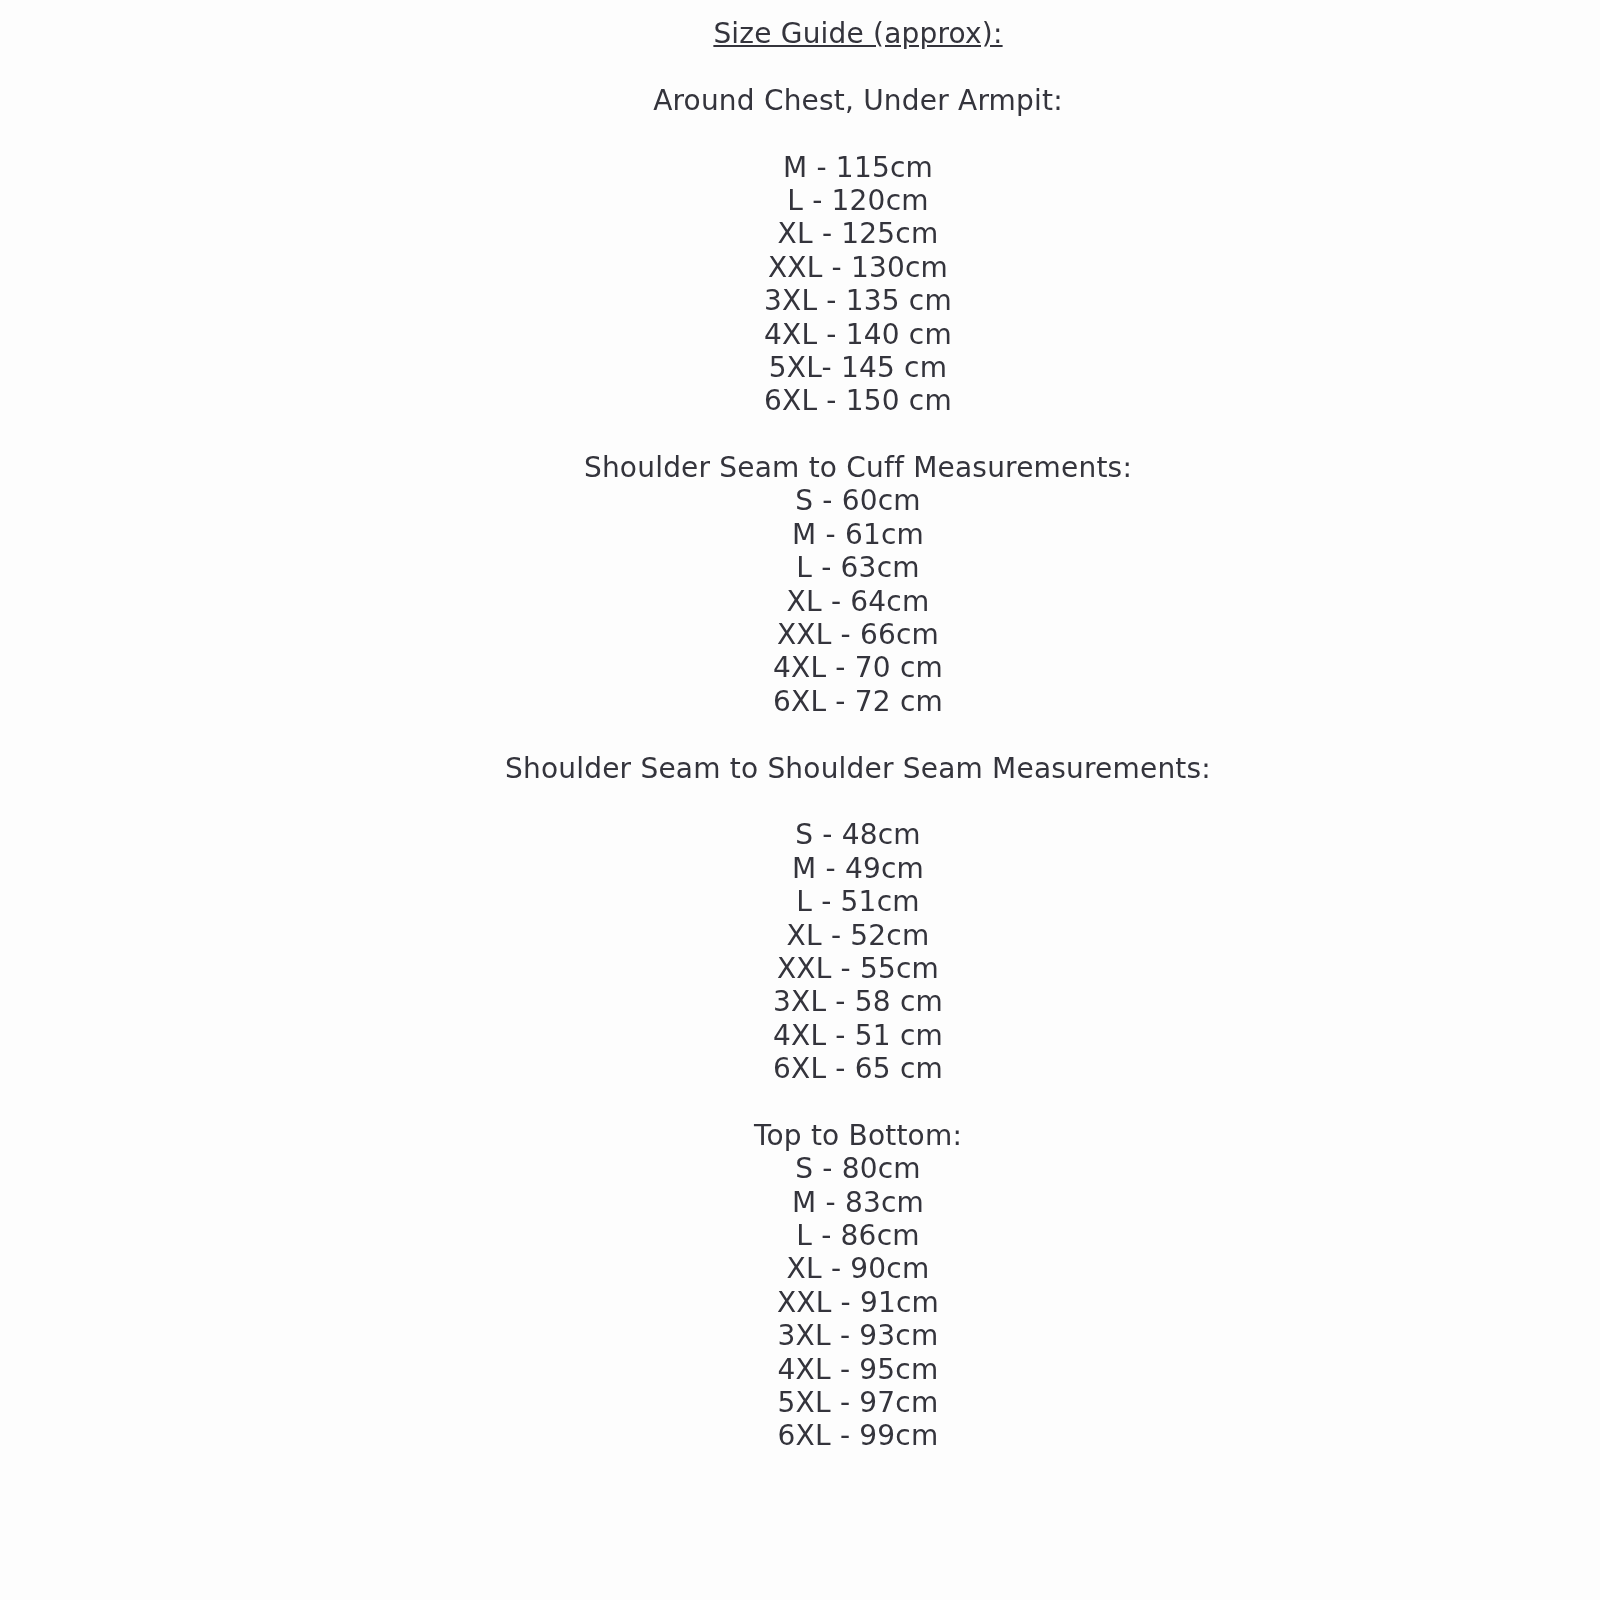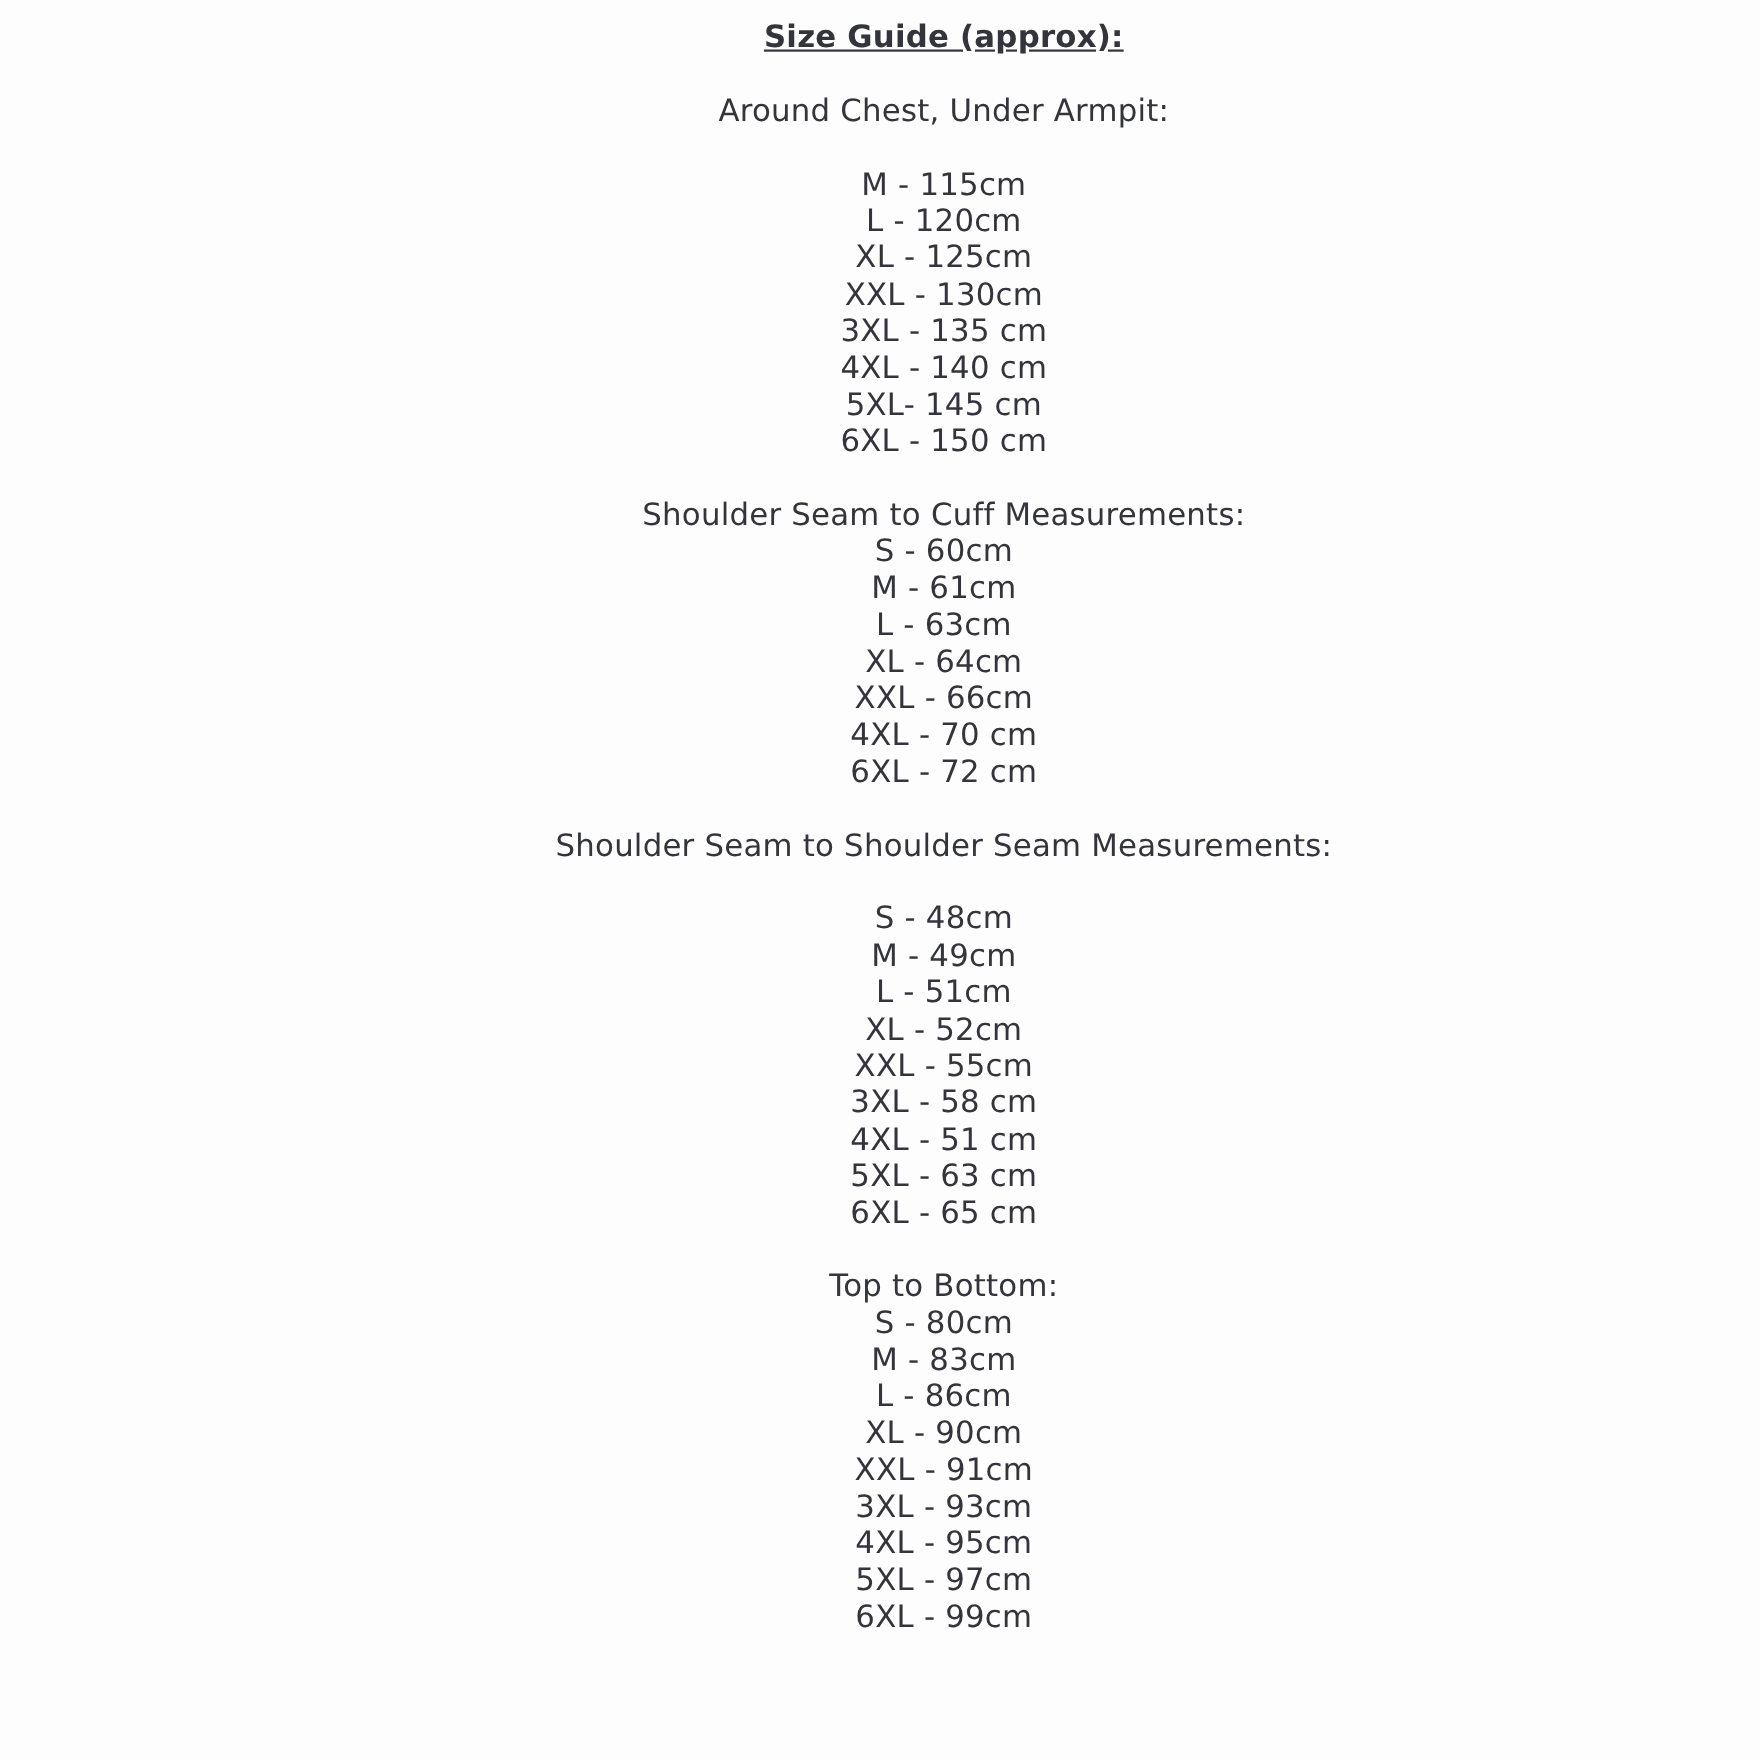--- a/index.html
+++ b/index.html
@@ -16,21 +16,21 @@
     text-align: center;
     font-family: "DejaVu Sans", "Liberation Sans", sans-serif;
     font-size: 28px;
     line-height: 33.4px;
     color: #34343c;
     letter-spacing: 0.2px;
   }
   .title {
     margin: 0;
     font-size: 28px;
-    font-weight: bold;
+    font-weight: normal;
     text-decoration: underline;
   }
   .line {
     height: 33.4px;
     white-space: pre;
   }
   .gap {
     height: 33.4px;
   }
   .section + .section {
@@ -77,21 +77,20 @@
     <div class="line header">Shoulder Seam to Shoulder Seam Measurements:</div>
     <div class="gap"></div>
         <div class="items">
           <div class="line">S - 48cm</div>
           <div class="line">M - 49cm</div>
           <div class="line">L - 51cm</div>
           <div class="line">XL - 52cm</div>
           <div class="line">XXL - 55cm</div>
           <div class="line">3XL - 58 cm</div>
           <div class="line">4XL - 51 cm</div>
-          <div class="line">5XL - 63 cm</div>
           <div class="line">6XL - 65 cm</div>
         </div>
   </section>
 
   <section class="section">
     <div class="line header">Top to Bottom:</div>
     <div class="items">
           <div class="line">S - 80cm</div>
           <div class="line">M - 83cm</div>
           <div class="line">L - 86cm</div>

